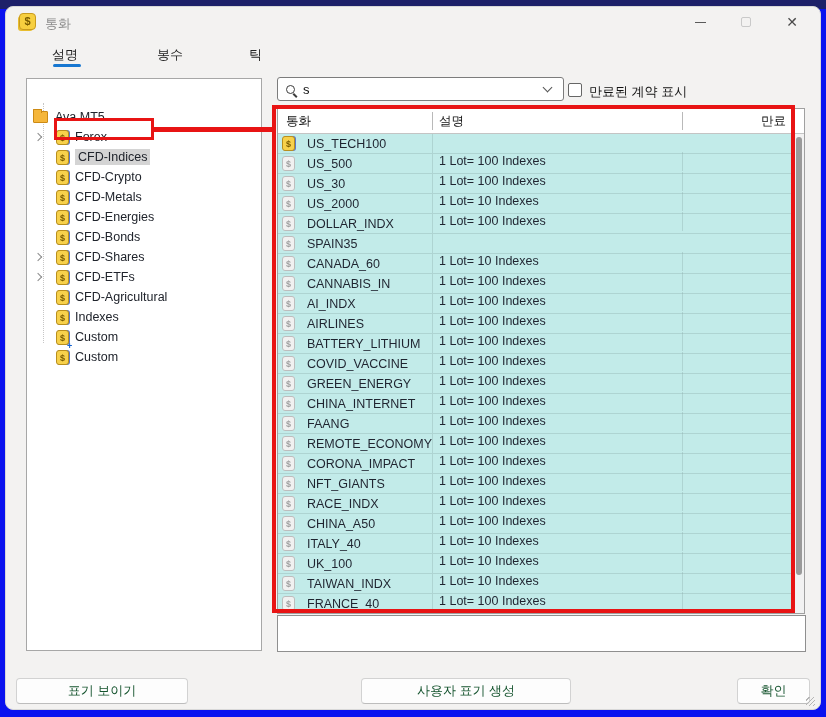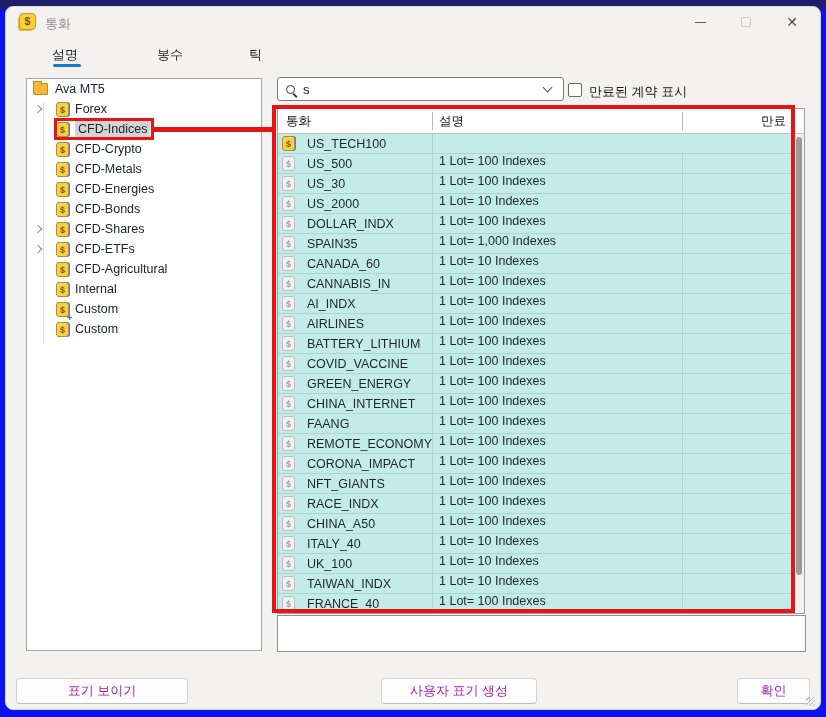--- a/index.html
+++ b/index.html
@@ -28,21 +28,21 @@
   
   .tab { position:absolute; top:46px; font-size:13px; color:#222; cursor:default; }
   .tab-underline { position:absolute; left:53px; top:64px; width:28px; height:3px; background:#1777d1; border-radius:2px; }
 
   
   .tree-panel { position:absolute; left:26px; top:78px; width:236px; height:573px;
                 background:#fff; border:1px solid #a7a7a7; overflow:hidden; }
   .tree-guide { position:absolute; left:16px; top:24px; width:1px; height:240px;
                 border-left:1px dotted #c6c6c6; }
   .tree-row { position:relative; height:20px; display:flex; align-items:center; }
-  .tree-row.root { padding-left:6px; }
+  .tree-row.root { padding-left:6px;margin-top:28px; }
   .tree-row.child { padding-left:29px; }
   .tree-row .expander { position:absolute; left:8px; width:6px; height:6px;
                         border-top:1.5px solid #8a8a8a; border-right:1.5px solid #8a8a8a;
                         transform:rotate(45deg); background:#fff; }
   .folder-icon { width:15px; height:12px; background:#f5b63a; border:1px solid #cc8a14;
                  border-radius:1px; position:relative; margin-right:7px; flex:none; }
   .folder-icon::before { content:""; position:absolute; left:-1px; top:-3px; width:7px; height:3px;
                  background:#f5b63a; border:1px solid #cc8a14; border-bottom:none;
                  border-radius:1px 1px 0 0; }
   .coin { width:13px; height:15px; border-radius:3px; font-size:9px; font-weight:bold;
@@ -95,25 +95,25 @@
   .anno { position:absolute; pointer-events:none; z-index:50; }
   .anno-table { left:272px; top:105px; width:523px; height:508px; border:4px solid #e81414; }
   .anno-tree { left:54px; top:118px; width:100px; height:22px; border:3px solid #e81414; }
   .anno-line { left:151px; top:127px; width:125px; height:5px; background:#e81414; }
 
   
   .desc-box { position:absolute; left:277px; top:615px; width:529px; height:37px;
               background:#fff; border:1px solid #8f8f8f; }
   .btn { position:absolute; top:678px; height:26px; background:#fdfdfd;
          border:1px solid #d2d2d2; border-bottom-color:#bdbdbd; border-radius:4px;
-         font-size:13px; color:#a21caf; display:flex; align-items:center; justify-content:center;
+         font-size:13px; color:#14532d; display:flex; align-items:center; justify-content:center;
          font-family:inherit; }
   .btn1 { left:16px;  width:172px; }
   .btn2 { left:196px; width:177px; }
-  .btn3 { left:381px; width:156px; }
+  .btn3 { left:361px; width:210px; }
   .btn-ok { left:737px; width:73px; }
   .resize-grip { position:absolute; left:806px; top:697px; width:9px; height:9px;
       background:repeating-linear-gradient(135deg, transparent 0 2px, #b5b5b5 2px 3px); }
 </style>
 </head>
 <body>
 
 <div class="frame">
   <div class="frame-topbar"></div>
 
@@ -181,21 +181,21 @@
           <span class="expander"></span>
           <span class="coin gold">$</span>
           <span class="tree-label">CFD-ETFs</span>
         </div>
         <div class="tree-row child">
           <span class="coin gold">$</span>
           <span class="tree-label">CFD-Agricultural</span>
         </div>
         <div class="tree-row child">
           <span class="coin gold">$</span>
-          <span class="tree-label">Internal</span>
+          <span class="tree-label">Indexes</span>
         </div>
         <div class="tree-row child">
           <span class="coin gold">$</span>
           <span class="tree-label">Custom</span>
         </div>
         <div class="tree-row child">
           <span class="coin gold plus">$</span>
           <span class="tree-label">Custom</span>
         </div>
       </div>
@@ -246,21 +246,20 @@
             <span class="sym-text">US_2000</span>
           </div>
           <div class="cell-desc">1 Lot= 100 Indexes</div>
           <div class="cell-exp"></div>
         </div>
         <div class="trow">
           <div class="cell-sym">
             <span class="coin gray">$</span>
             <span class="sym-text">DOLLAR_INDX</span>
           </div>
-          <div class="cell-desc">1 Lot= 1,000 Indexes</div>
           <div class="cell-exp"></div>
         </div>
         <div class="trow">
           <div class="cell-sym">
             <span class="coin gray">$</span>
             <span class="sym-text">SPAIN35</span>
           </div>
           <div class="cell-desc">1 Lot= 10 Indexes</div>
           <div class="cell-exp"></div>
         </div>

